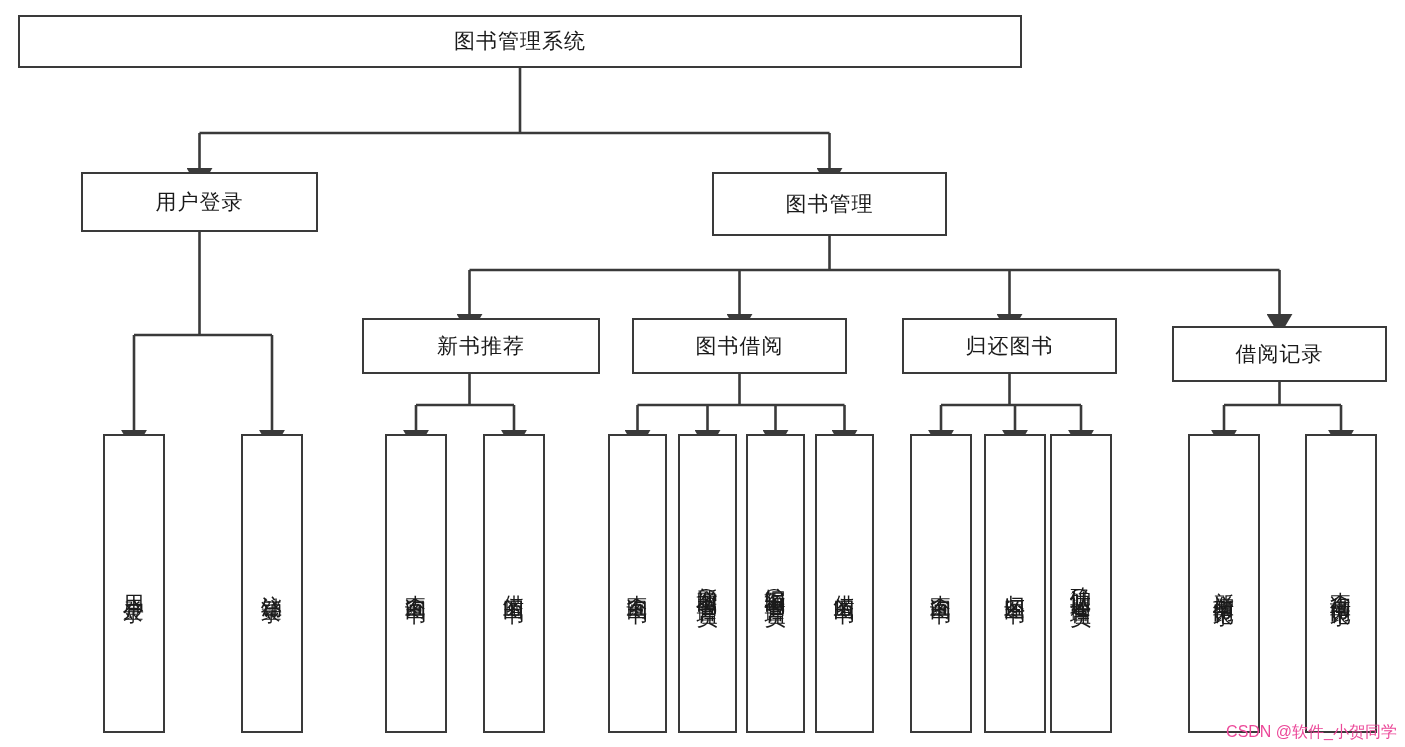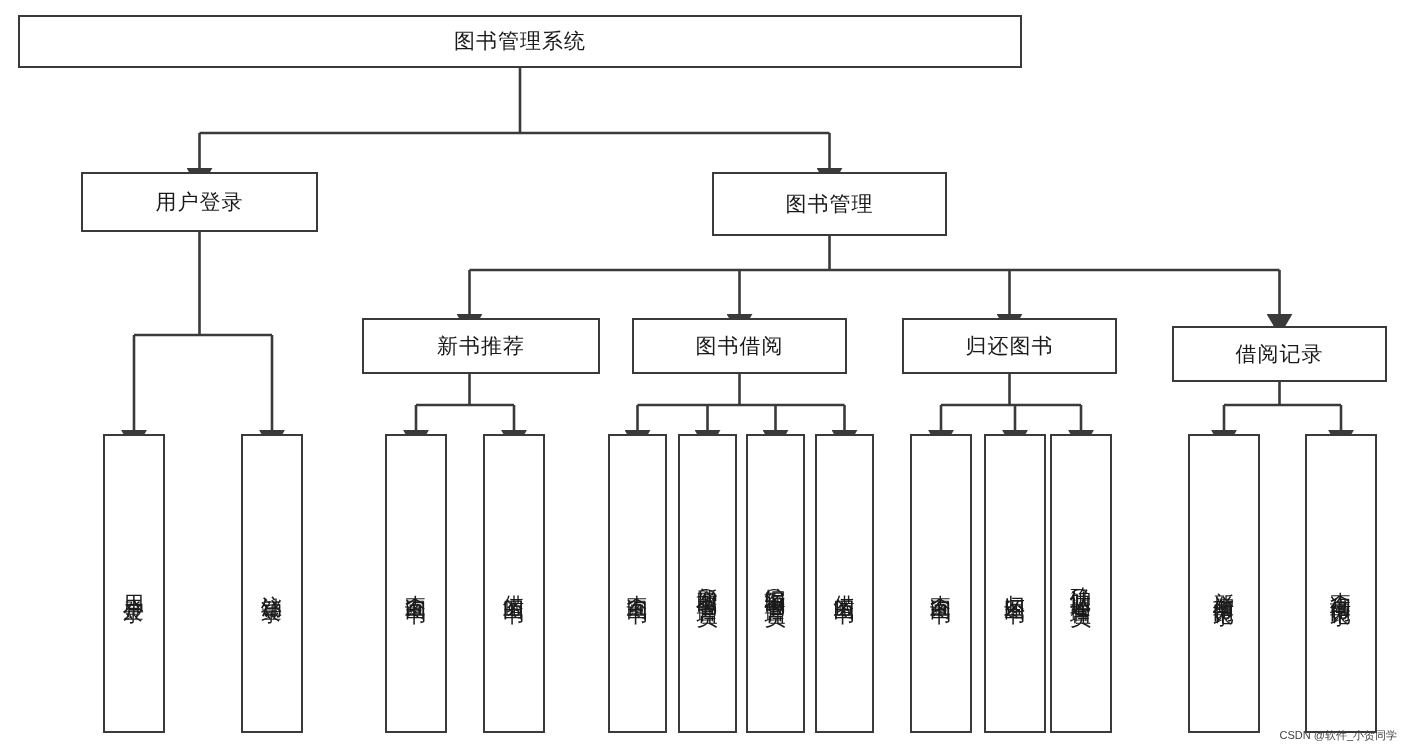--- a/index.html
+++ b/index.html
@@ -63,22 +63,22 @@
     max-height: 268px;
     white-space: nowrap;
   }
   .node.v.tall .lbl {
     max-height: 290px;
   }
   #watermark {
     position: absolute;
     right: 8px;
     bottom: 4px;
-    font-size: 11px;
-    color: #404040;
+    font-size: 16px;
+    color: #ec4899;
     white-space: nowrap;
     z-index: 3;
     text-align: center;
   }
 </style>
 </head>
 <body>
 
 <div id="canvas">
 

